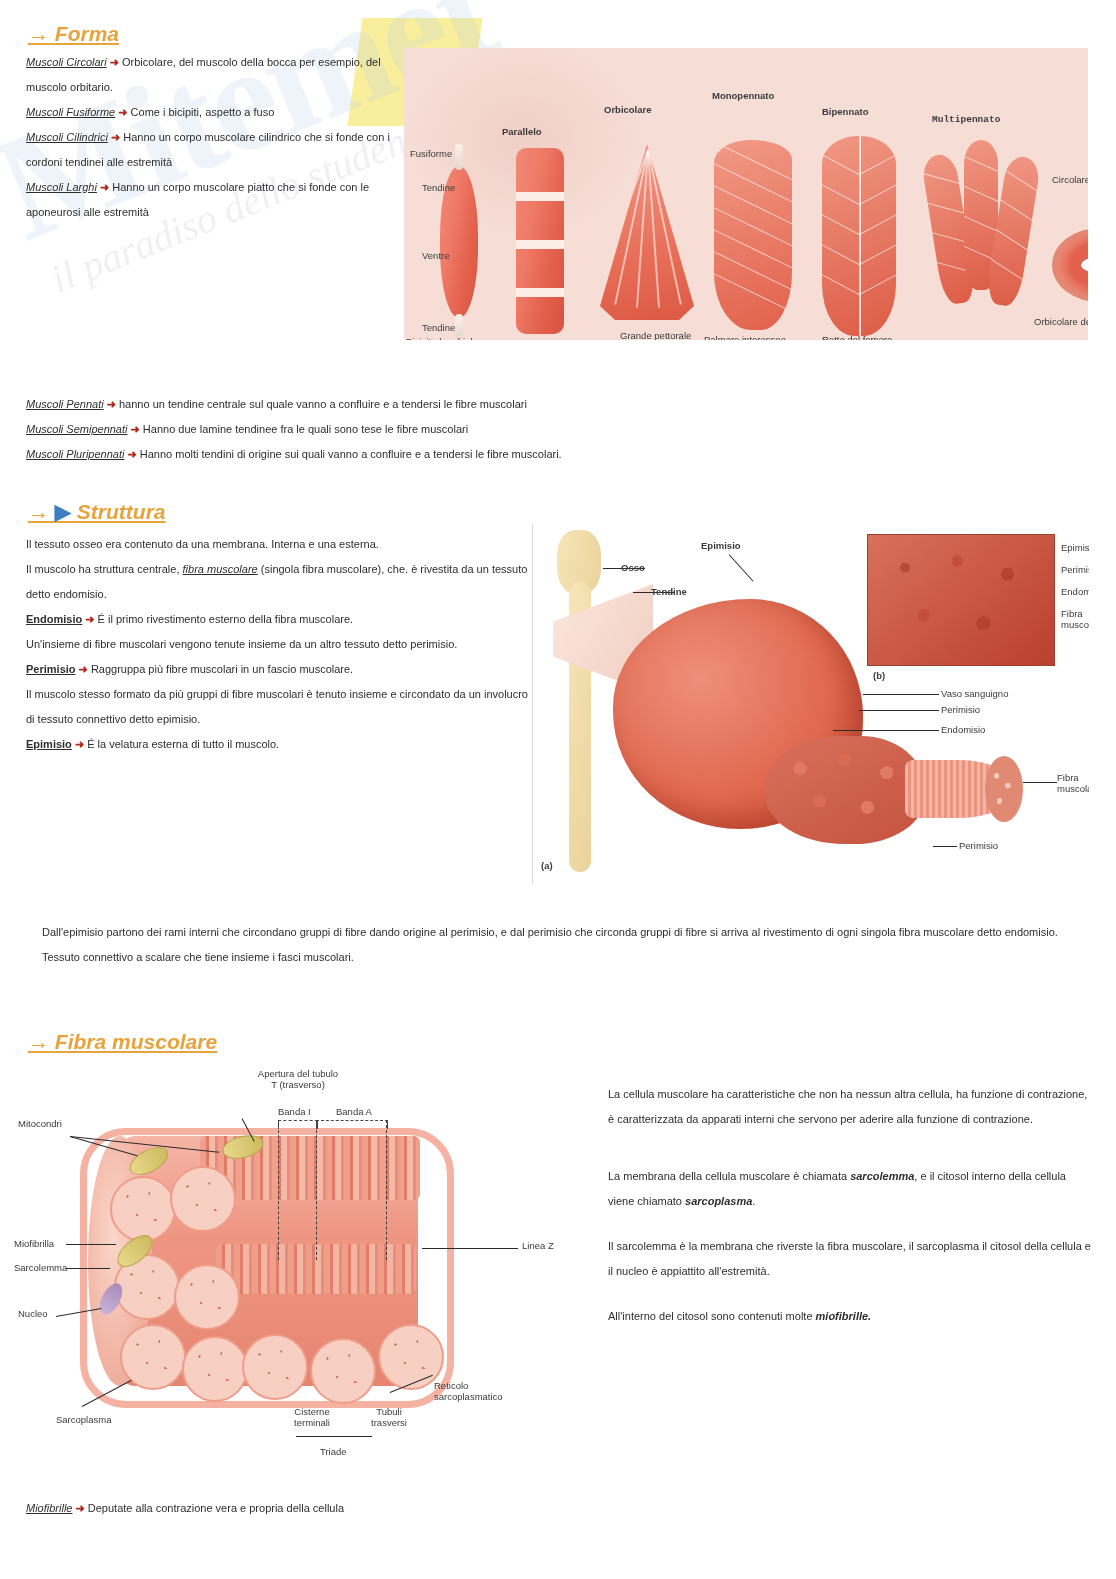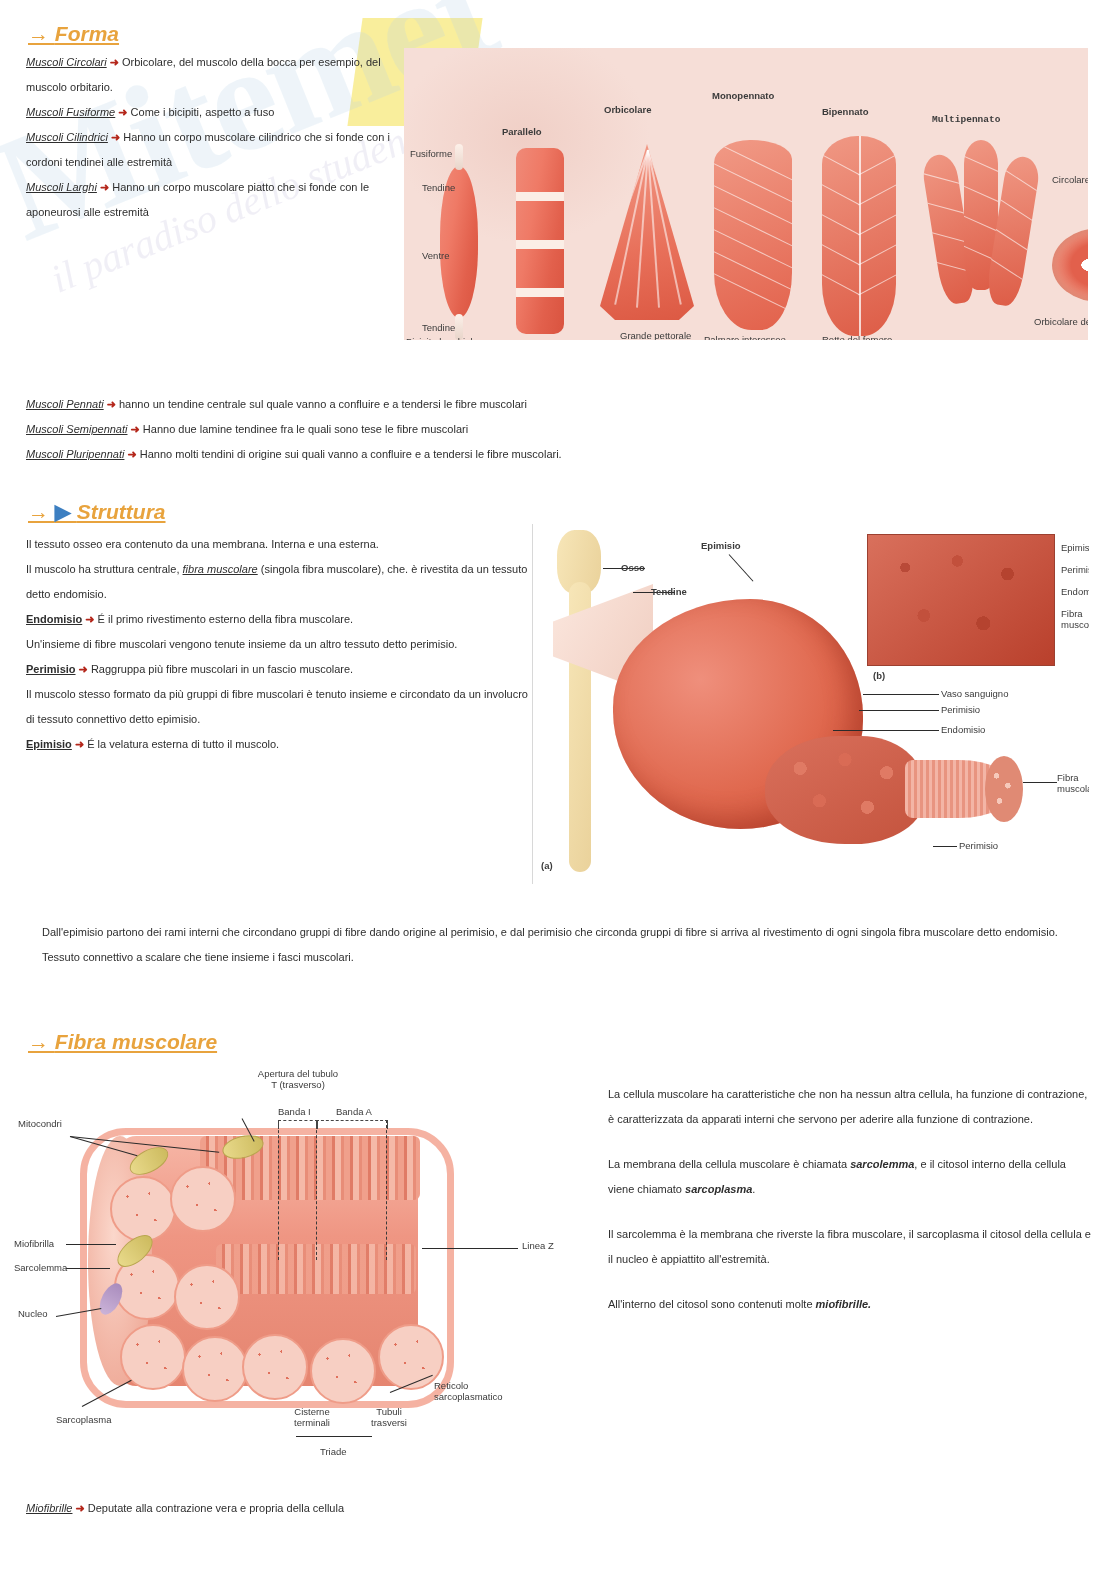--- a/index.html
+++ b/index.html
@@ -563,21 +563,21 @@
 
       <div class="lbl" style="left:274px; top:348px; width:56px; white-space:normal; text-align:center;">Cisterne terminali</div>
       <div class="lbl" style="left:352px; top:348px; width:54px; white-space:normal; text-align:center;">Tubuli trasversi</div>
       <div class="lbl" style="left:310px; top:388px;">Triade</div>
       <div class="lbl" style="left:424px; top:322px; width:88px; white-space:normal;">Reticolo sarcoplasmatico</div>
 
       <div class="lead" style="left:286px; top:378px; width:76px;"></div>
     </div>
 
     <div id="fibra-text" class="txt">
-      <p style="margin:0 0 20px 0;">La cellula muscolare ha caratteristiche che non ha nessun altra cellula, ha funzione di contrazione, è caratterizzata da apparati interni che servono per aderire alla funzione di contrazione.</p>
+      <p style="margin:0 0 32px 0;">La cellula muscolare ha caratteristiche che non ha nessun altra cellula, ha funzione di contrazione, è caratterizzata da apparati interni che servono per aderire alla funzione di contrazione.</p>
       <p style="margin:0 0 20px 0;">
         <span>La membrana della cellula muscolare è chiamata </span><span class="bi">sarcolemma</span><span>, e il citosol interno della cellula viene chiamato </span><span class="bi">sarcoplasma</span><span>.</span>
       </p>
       <p style="margin:0 0 20px 0;">Il sarcolemma è la membrana che riverste la fibra muscolare, il sarcoplasma il citosol della cellula e il nucleo è appiattito all'estremità.</p>
       <p style="margin:0;">
         <span>All'interno del citosol sono contenuti molte </span><span class="bi">miofibrille.</span>
       </p>
     </div>
 
     <div id="fibra-foot" class="txt">

